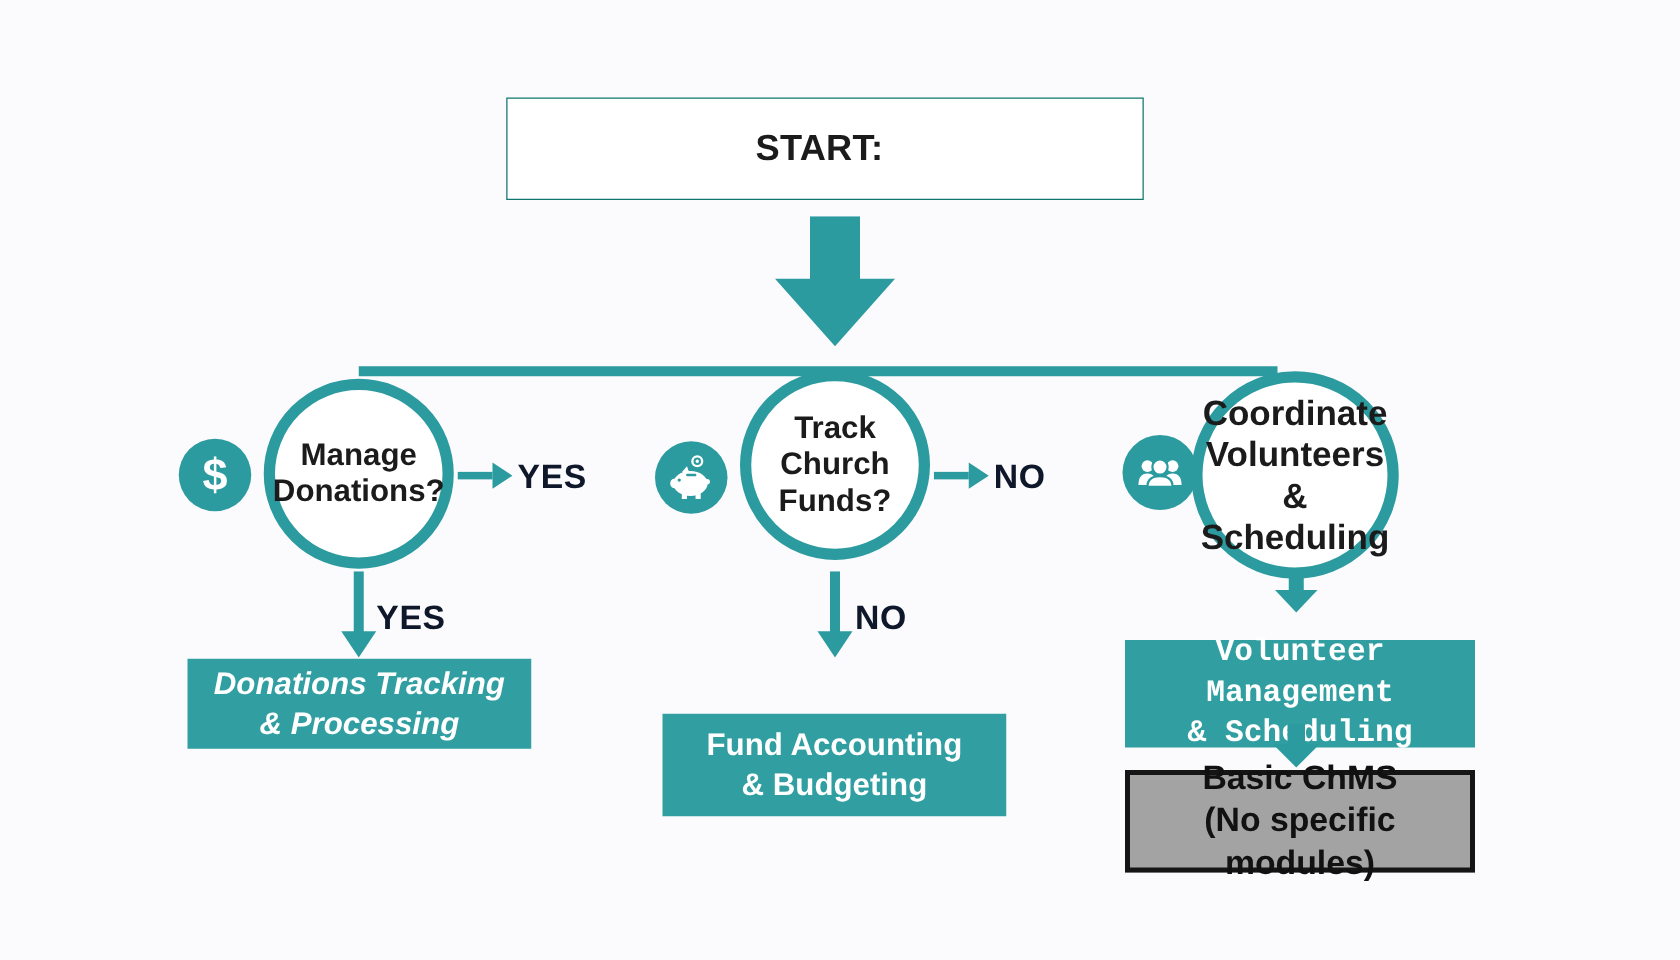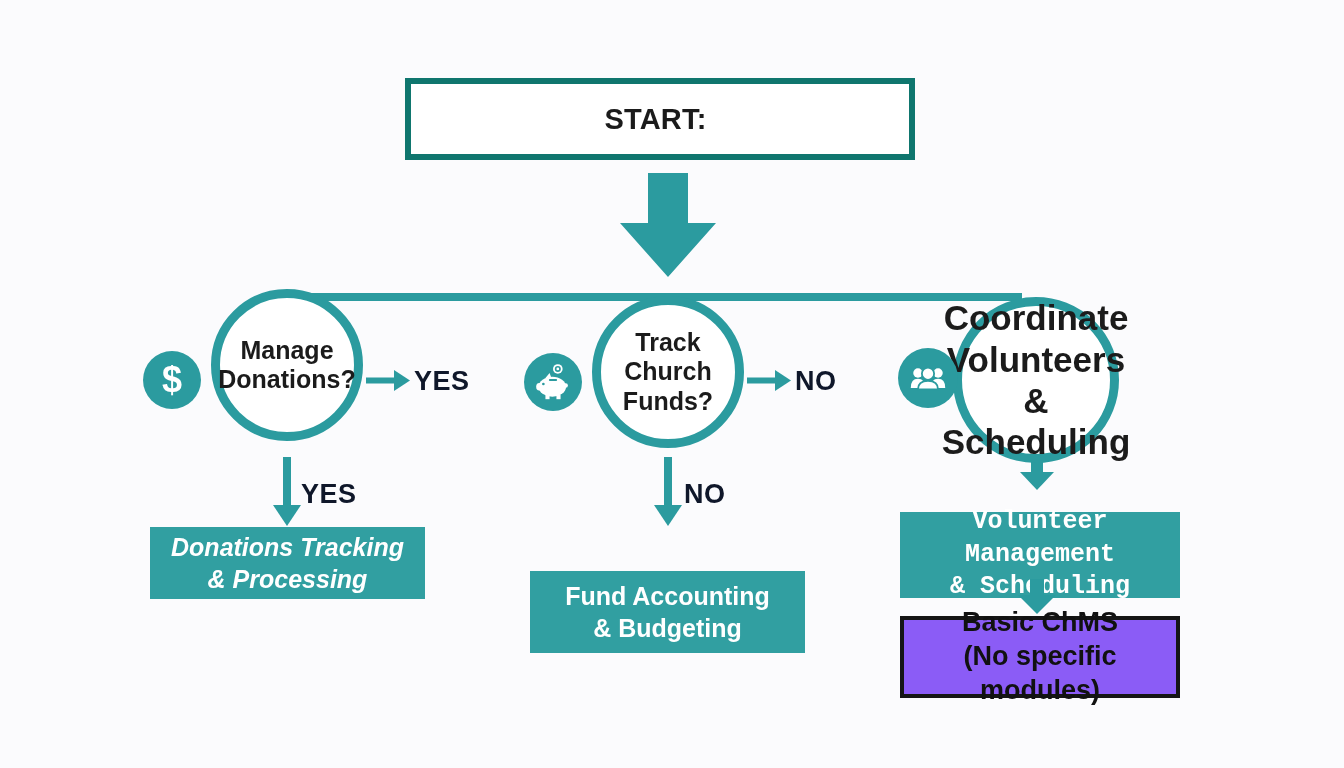--- a/index.html
+++ b/index.html
@@ -10,21 +10,21 @@
     position: relative;
     overflow: hidden;
     color: #1b1b1b;
   }
   .abs { position: absolute; }
 
   
   .start-box {
     left: 405px; top: 78px; width: 510px; height: 82px;
     background: #ffffff;
-    border: 6px solid #0f766e;
+    border: 1px solid #0f766e;
     display: flex; align-items: center; justify-content: center;
     font-size: 29px; letter-spacing: 0.2px;
   }
   .start-box .prefix { font-weight: bold; margin-right: 9px; }
 
   
   .h-line {
     left: 287px; top: 293px; width: 735px; height: 8px;
     background: #2b9b9f;
   }
@@ -33,23 +33,23 @@
   .circle {
     background: #ffffff;
     border: 9px solid #2b9b9f;
     border-radius: 50%;
     display: flex; align-items: center; justify-content: center;
     text-align: center;
     font-weight: bold; font-size: 25px; line-height: 1.18;
     white-space: pre-line;
     z-index: 2;
   }
-  .circle-1 { left: 211px; top: 289px; width: 152px; height: 152px; }
+  .circle-1 { left: 211px; top: 303px; width: 152px; height: 152px; }
   .circle-2 { left: 592px; top: 296px; width: 152px; height: 152px; }
-  .circle-3 { left: 953px; top: 297px; width: 166px; height: 166px; font-size: 35px; }
+  .circle-3 { left: 953px; top: 297px; width: 166px; height: 166px; font-size: 28px; }
 
   
   .icon-badge {
     background: #2b9b9f;
     border-radius: 50%;
     display: flex; align-items: center; justify-content: center;
     color: #ffffff;
     z-index: 3;
   }
   .icon-1 { left: 143px; top: 351px; width: 58px; height: 58px; font-size: 36px; font-weight: bold; }
@@ -76,21 +76,21 @@
     text-align: center;
     font-weight: bold; font-size: 25px; line-height: 1.3;
     white-space: pre-line;
   }
   .box-1 { left: 150px; top: 527px; width: 275px; height: 72px; font-style: italic; }
   .box-2 { left: 530px; top: 527px; width: 275px; height: 82px; margin-top: 44px; }
   .box-3 { left: 900px; top: 512px; width: 280px; height: 86px; font-family: Liberation Mono, monospace; }
 
   .final-box {
     left: 900px; top: 616px; width: 280px; height: 82px;
-    background: #8b5cf6;
+    background: #a3a3a3;
     border: 4px solid #151515;
     color: #111111;
     display: flex; align-items: center; justify-content: center;
     text-align: center;
     font-weight: bold; font-size: 27px; line-height: 1.25;
     white-space: pre-line;
   }
 
   svg { display: block; }
   .shape-fill { fill: #2b9b9f; }

